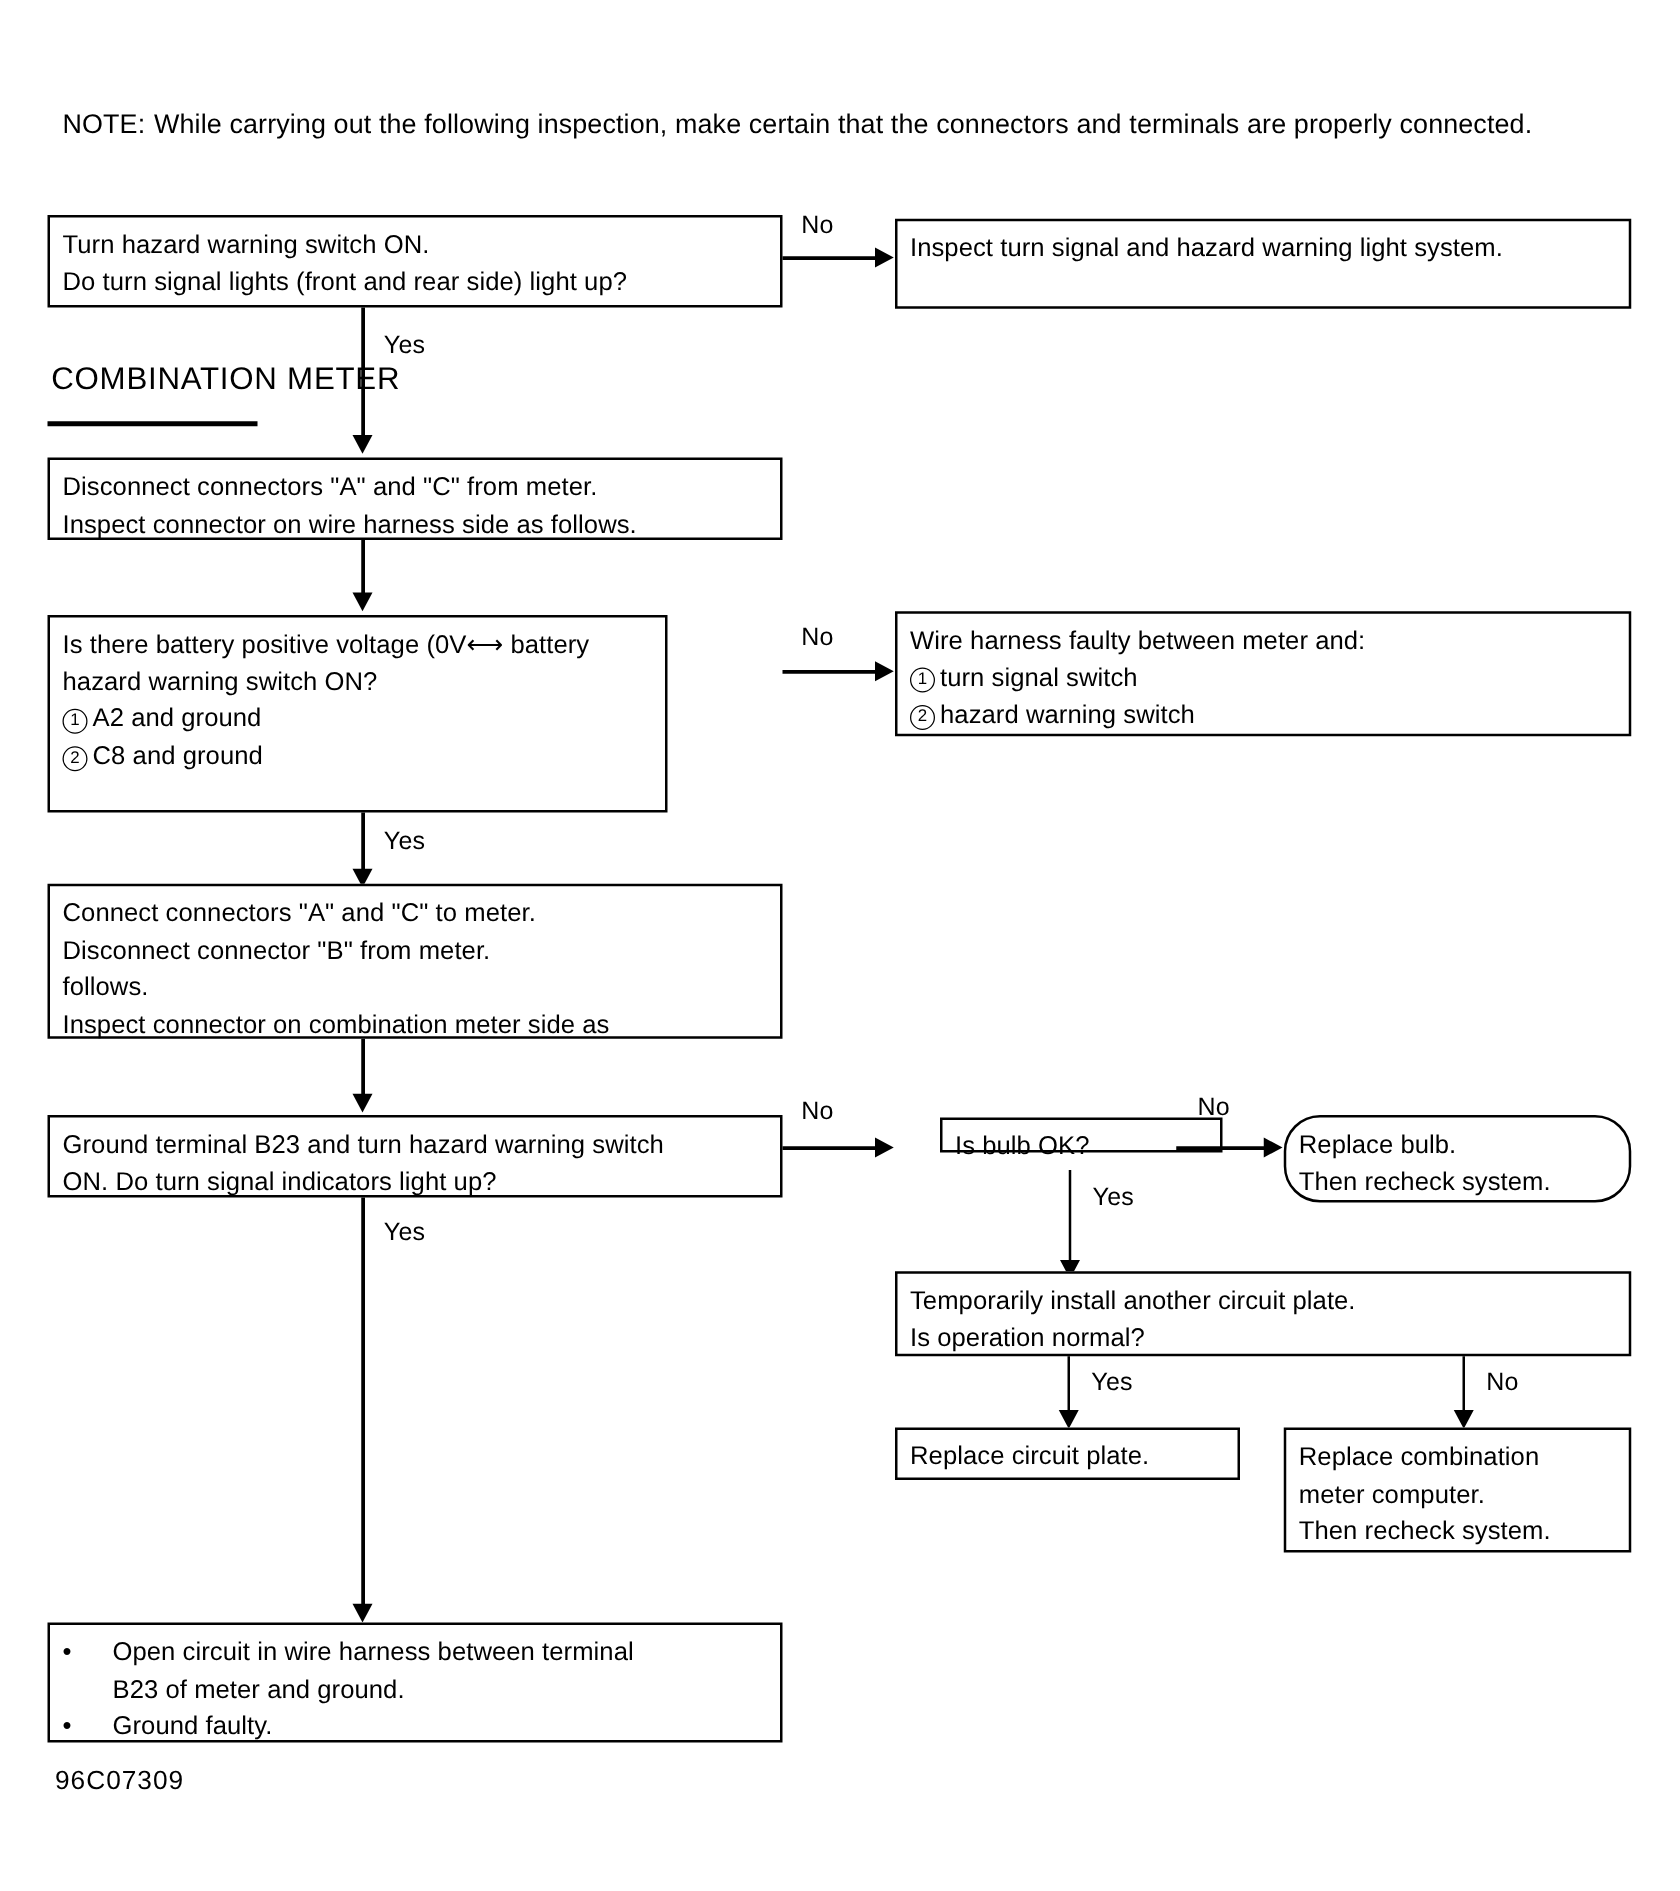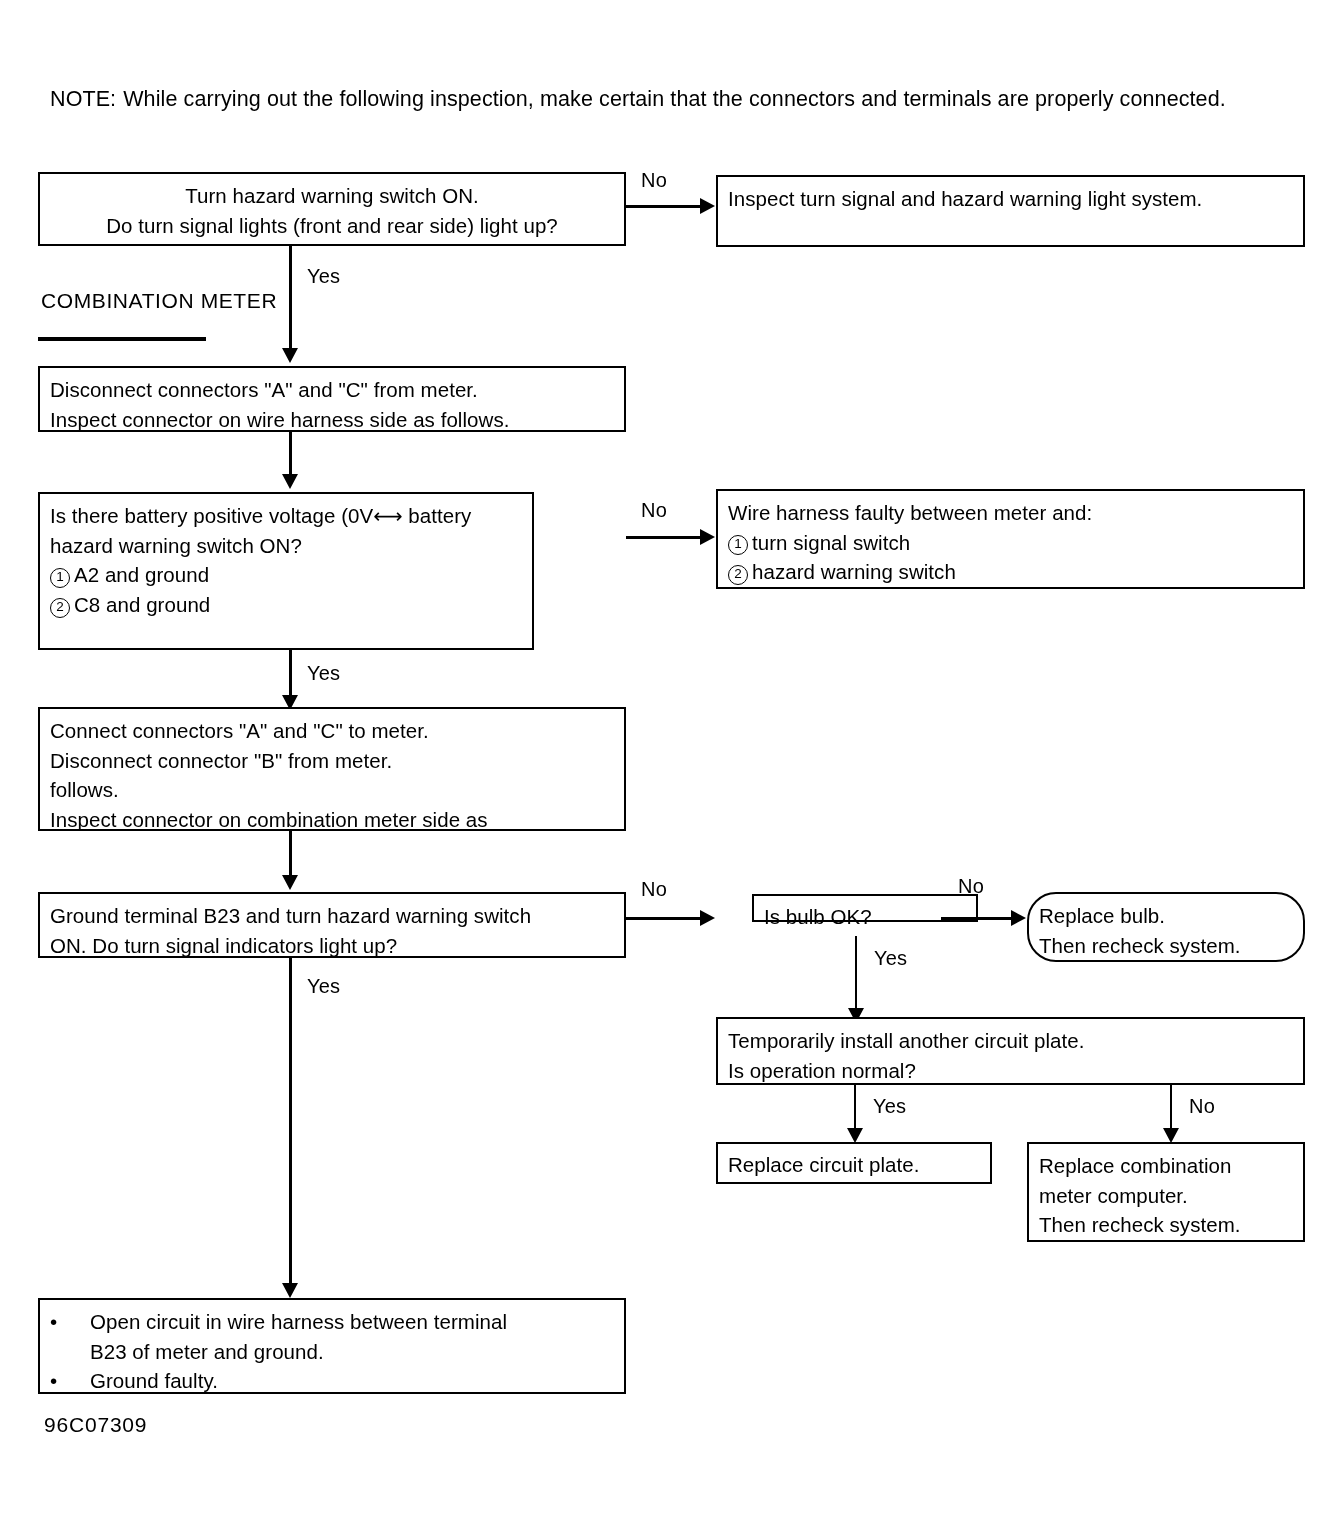--- a/index.html
+++ b/index.html
@@ -41,21 +41,21 @@
     font-size: 20.5px;
     line-height: 1.45;
     padding: 7px 10px 6px 10px;
     letter-spacing: 0.05px;
   }
   .box .ln { display: block; white-space: nowrap; }
 
   
   .section-label {
     position: absolute;
-    font-size: 21px;
+    font-size: 25px;
     line-height: 1.35;
     letter-spacing: 0.6px;
   }
   .section-rule {
     position: absolute;
     background: #000;
   }
 
   
   .vline {
@@ -117,21 +117,21 @@
 </style>
 </head>
 <body>
 
 <div id="page">
 
   <div class="note">
     <span class="note-label">NOTE:</span><span>While carrying out the following inspection, make certain that the connectors and terminals are properly connected.</span>
   </div>
 
-  <div class="box" style="left:38px; top:172px; width:588px; height:74px;text-align:center;">
+  <div class="box" style="left:38px; top:172px; width:588px; height:74px;">
     <span class="ln">Turn hazard warning switch ON.</span>
     <span class="ln">Do turn signal lights (front and rear side) light up?</span>
   </div>
 
   <div class="hline" style="left:626px; top:205px; width:75px;"></div>
   <div class="arrow-right" style="left:700px; top:198px;"></div>
   <div class="edge-label" style="left:641px; top:170px;">No</div>
 
   <div class="box" style="left:716px; top:175px; width:589px; height:72px;">
     <span class="ln">Inspect turn signal and hazard warning light system.</span>

